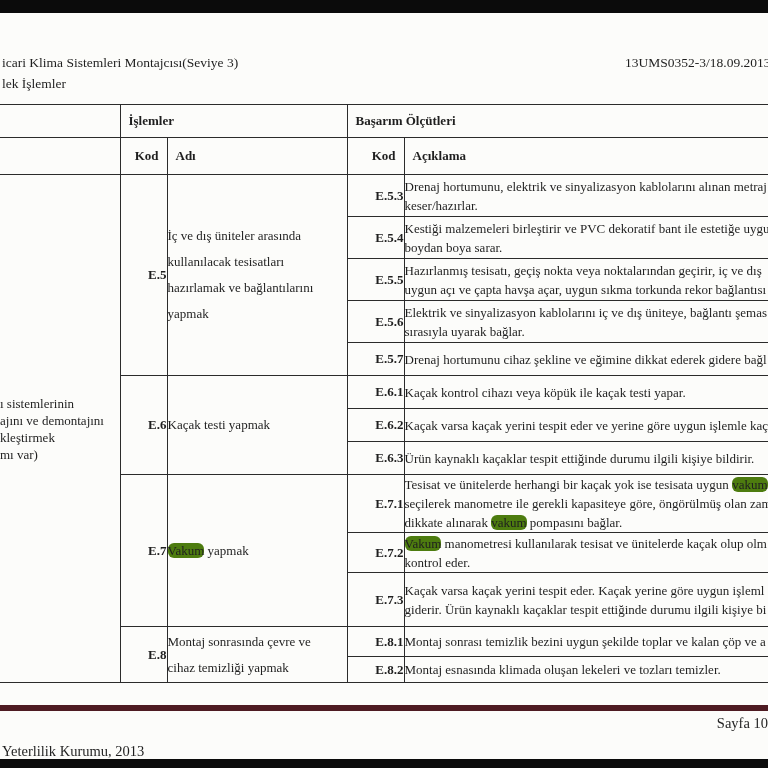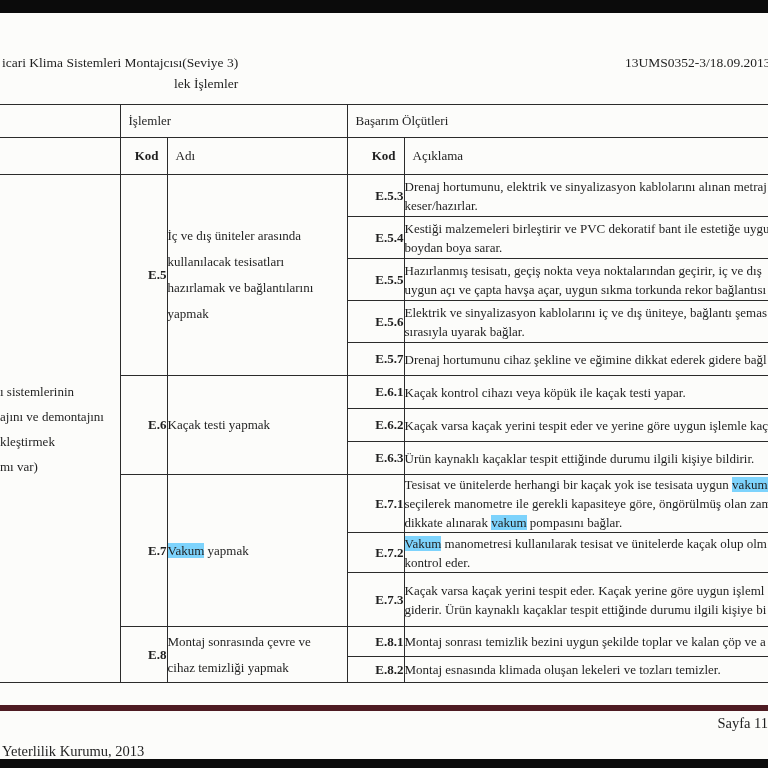--- a/index.html
+++ b/index.html
@@ -2,32 +2,32 @@
 <html><head>
 <meta charset="utf-8">
 <style>
   html,body{margin:0;padding:0;}
   body{font-family:"Liberation Serif","DejaVu Serif",serif;}
   #page{position:relative;width:768px;height:768px;background:#fcfcfa;overflow:hidden;color:#1f1f1f;}
   .bar-black{position:absolute;left:0;width:768px;background:#0b0b0b;}
   #bar-top{top:0;height:13px;}
   #bar-bottom{top:759px;height:9px;}
   #doc-header{position:absolute;top:52px;left:0;width:768px;font-size:13.5px;line-height:21px;}
-  #doc-header .left{position:absolute;left:2px;top:0;white-space:pre-line;text-align:right;}
+  #doc-header .left{position:absolute;left:2px;top:0;white-space:pre-line;}
   #doc-header .right{position:absolute;left:577px;top:0;white-space:nowrap;}
   #doc-header .right div{white-space:nowrap;margin-left:42px;}
   #main-table{position:absolute;left:0;top:104px;border-collapse:collapse;table-layout:fixed;width:831px;font-size:13px;}
   #main-table td,#main-table th{border:1px solid #2b2b2b;padding:0;vertical-align:middle;overflow:hidden;}
   #main-table .c0{border-left:none;}
-  #main-table th{font-weight:normal;text-align:left;padding:2px 8px;font-size:13px;}
+  #main-table th{font-weight:bold;text-align:left;padding:2px 8px;font-size:13px;}
   #main-table th.center, #main-table td.kod{text-align:right;font-weight:bold;}
   td.adi{padding:2px 6px;white-space:pre-line;line-height:26px;}
   td.desc{padding:2px 8px;white-space:pre-line;line-height:19px;}
-  td.note{white-space:pre-line;line-height:25px;padding:2px 0 2px 2px;}
-  .hl{background:#7dd3fc;}
+  td.note{white-space:pre-line;line-height:17px;padding:2px 0 2px 2px;}
+  .hl{background:#4d7c0f;border-radius:6px;}
   #doc-footer-bar{position:absolute;left:0;top:705px;width:768px;height:6px;background:#4e1b22;}
   #doc-footer{position:absolute;top:712px;left:0;width:768px;font-size:14.5px;line-height:22px;}
   #doc-footer .fl{position:absolute;left:2px;top:0;white-space:nowrap;margin-top:28px;}
   #doc-footer .fr{position:absolute;right:0;top:0;white-space:nowrap;}
 </style>
 </head>
 <body>
 
 <div id="page">
   <div id="bar-top" class="bar-black"></div>
@@ -137,17 +137,17 @@
         <tr style="height: 26px;">
           <td class="kod">E.8.2</td>
           <td class="desc"><span>Montaj esnasında klimada oluşan lekeleri ve tozları temizler.</span></td>
         </tr>
       </tbody>
   </table>
 
   <div id="doc-footer-bar"></div>
   <div id="doc-footer">
     <span class="fl">Yeterlilik Kurumu, 2013</span>
-    <span class="fr">Sayfa 11</span>
+    <span class="fr">Sayfa 10</span>
   </div>
 
   <div id="bar-bottom" class="bar-black"></div>
 </div>
 
 </body></html>

